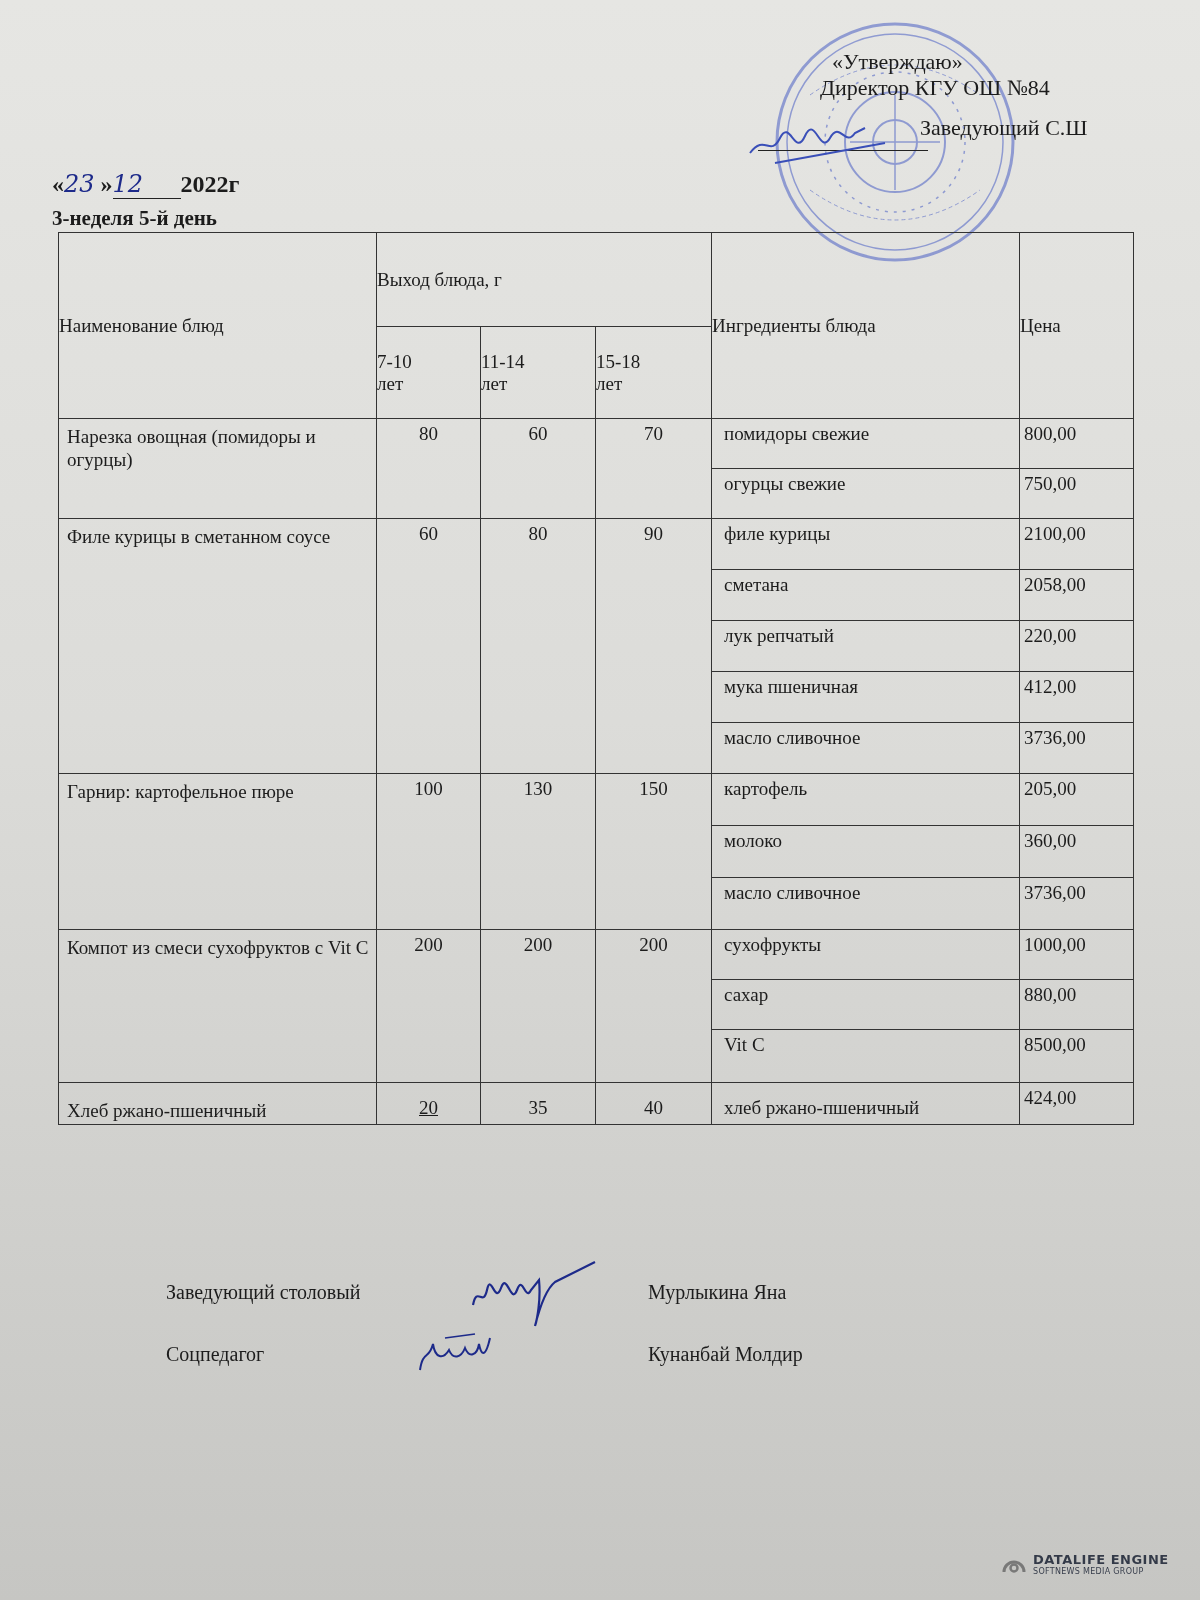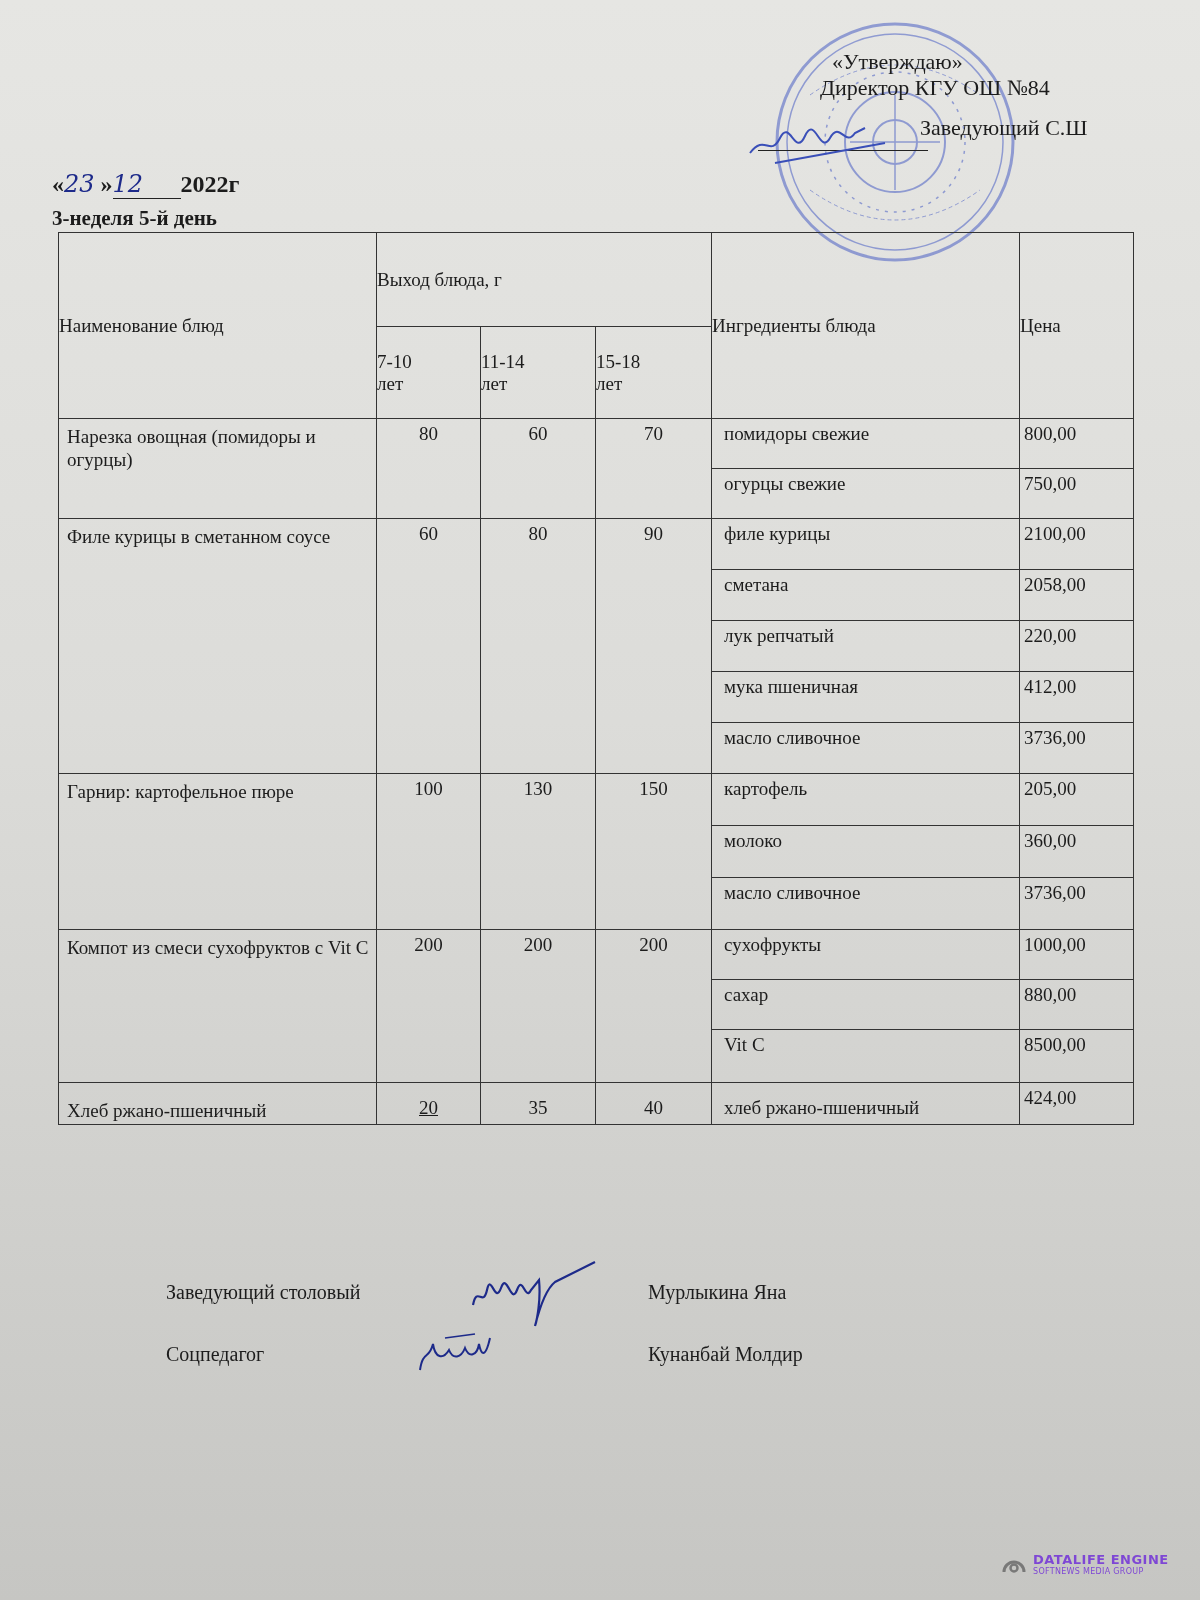--- a/index.html
+++ b/index.html
@@ -33,21 +33,21 @@
   .c-price { text-align:right; }
   td.name { padding:6px 6px 0 8px !important; line-height:23px; }
   td.num { text-align:center; padding-top:4px !important; }
   td.ing { padding:4px 8px 0 12px !important; }
   td.price { padding:4px 8px 0 4px !important; }
   .lowtext { padding-top:24px !important; }
   .midtext { padding-top:14px !important; }
 
   .footer { font-size:20px; white-space:nowrap; }
   .sig { position:absolute; }
-  .wm { left:1005px; top:1552px; color:#6d28d9; opacity:0.8; }
+  .wm { left:1005px; top:1552px; color:#0f172a; opacity:0.8; }
   .wm .t1 { font-family:"DejaVu Sans", sans-serif; font-weight:bold; font-size:13px; letter-spacing:0.5px; }
   .wm .t2 { font-family:"DejaVu Sans", sans-serif; font-size:8px; letter-spacing:0.3px; }
 </style>
 </head>
 <body>
 
 <svg class="abs stamp" viewBox="0 0 250 255">
   <circle cx="125" cy="127" r="118" fill="none" stroke="#4a5fc4" stroke-width="3"></circle>
   <circle cx="125" cy="127" r="108" fill="none" stroke="#4a5fc4" stroke-width="1.5"></circle>
   <circle cx="125" cy="127" r="70" fill="none" stroke="#4a5fc4" stroke-width="1.5" stroke-dasharray="3 6"></circle>

